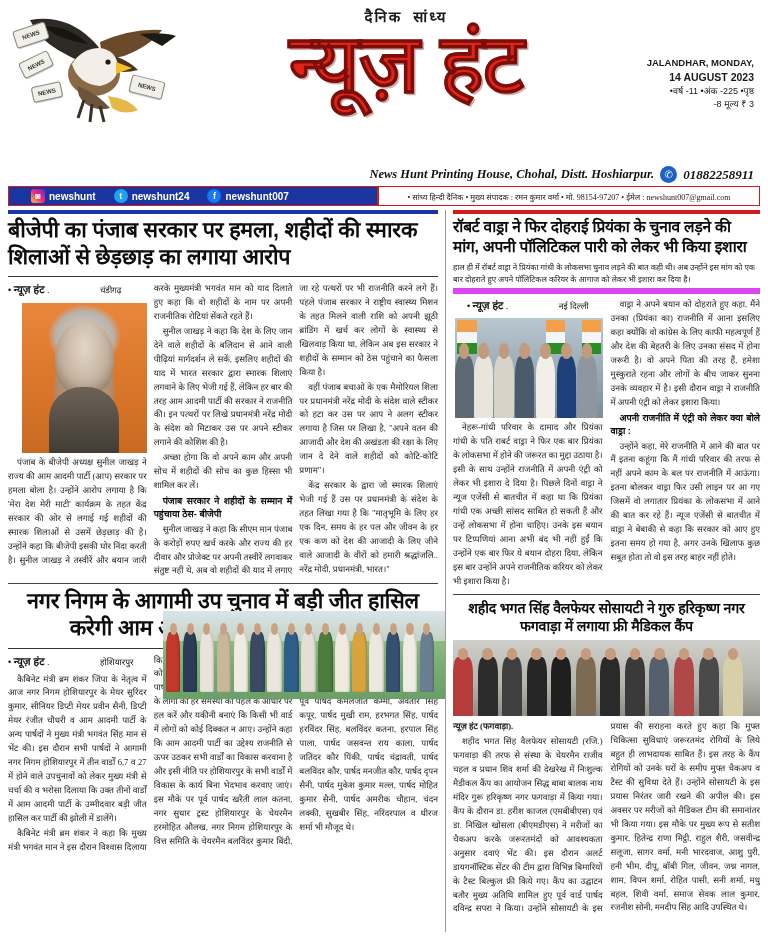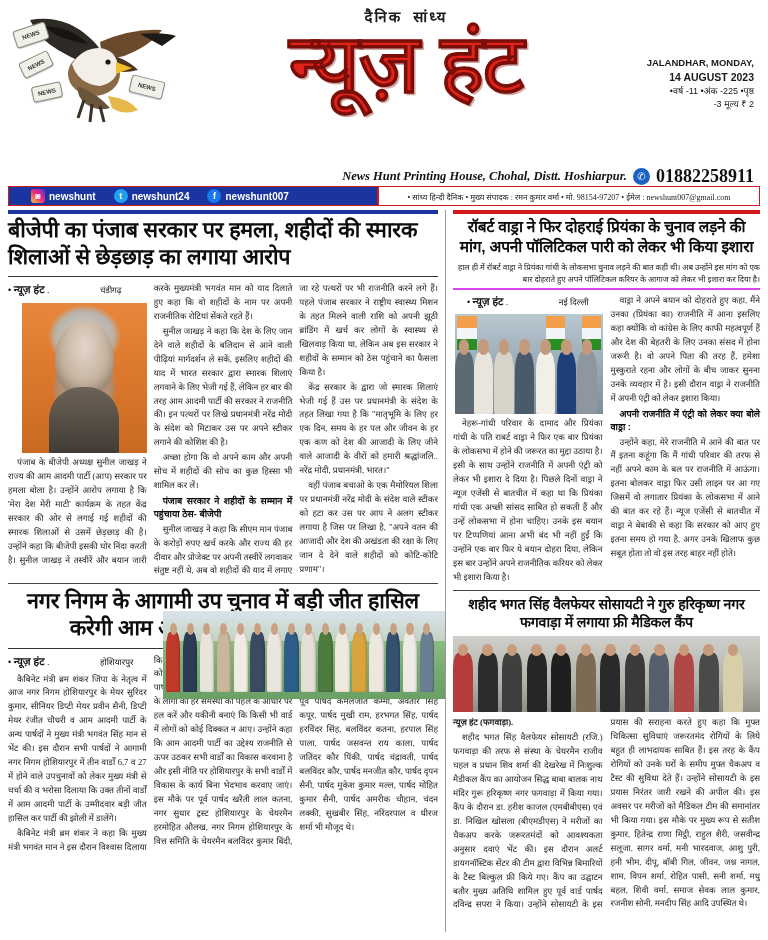--- a/index.html
+++ b/index.html
@@ -48,21 +48,21 @@
   .press-line {
     position: absolute; right: 6px; top: 166px; width: 420px;
     display: flex; align-items: center; justify-content: flex-end; gap: 6px;
   }
   .press-text { font-style: italic; font-weight: bold; font-size: 12.5px; color: #111; }
   .phone-icon {
     width: 17px; height: 17px; border-radius: 50%;
     background: #1a62c4; color: #fff; display: flex;
     align-items: center; justify-content: center; font-size: 10px;
   }
-  .phone-num { font-weight: bold; font-size: 18px; color: #111; }
+  .phone-num { font-style: italic; font-weight: bold; font-size: 13px; color: #111; }
 
   
   .social-bar {
     position: absolute; left: 8px; top: 186px; width: 752px; height: 20px;
     display: flex; align-items: stretch;
   }
   .social-left {
     width: 370px; background: #1a35a0; display: flex; align-items: center;
     gap: 4px; padding-left: 22px; border: 1px solid #d21a1a;
   }
@@ -93,26 +93,26 @@
 
   .topbar-l { height: 4px; background: #1a35a0; margin-bottom: 3px; }
   .topbar-r { height: 4px; background: #d21a1a; margin-bottom: 3px; }
 
   h1.head {
     font-family: "Liberation Sans", sans-serif; font-weight: bold;
     font-size: 21.5px; line-height: 1.26; color: #0d0d0d;
     letter-spacing: -0.2px; margin-bottom: 5px;
   }
   h1.head.center { text-align: center; }
-  h1.head.r { font-size: 15.5px; line-height: 1.3; text-align: center; }
+  h1.head.r { font-size: 15.5px; line-height: 1.3; }
   h1.head.r2 { font-size: 14.2px; line-height: 1.3; text-align: center; }
 
   .deck {
-    font-size: 8px; line-height: 1.45; text-align: right; color: #1b1b1b;
-    border-bottom: 2px solid #d946ef; padding-bottom: 3px; margin-bottom: 4px;
+    font-size: 8px; line-height: 1.45; text-align: left; color: #1b1b1b;
+    border-bottom: 6px solid #d946ef; padding-bottom: 3px; margin-bottom: 4px;
   }
   .rule-thick { border-top: 1.5px solid #333; margin: 3px 0 5px; }
 
   .byline {
     font-size: 9px; color: #111; margin-bottom: 5px;
     font-family: "Liberation Sans", sans-serif;
   }
   .byline b { font-size: 10.5px; }
   .byline .place { font-size: 8.5px; margin-left: 48px; }
 
@@ -240,21 +240,21 @@
 
     <div class="title-block">
       <div class="sub-title">दैनिक सांध्य</div>
       <div class="main-title">न्यूज़ हंट</div>
     </div>
 
     <div class="edition-box">
       <div>JALANDHAR, MONDAY,</div>
       <div class="ed-line2">14 AUGUST 2023</div>
       <div class="ed-meta">•वर्ष -11 •अंक -225 •पृष्ठ</div>
-      <div class="ed-meta">-3 मूल्य ₹ 2</div>
+      <div class="ed-meta">-8 मूल्य ₹ 3</div>
     </div>
 
     <div class="press-line">
       <span class="press-text">News Hunt Printing House, Chohal, Distt. Hoshiarpur.</span>
       <span class="phone-icon">✆</span>
       <span class="phone-num">01882258911</span>
     </div>
   </div>
 
   <div class="social-bar">
@@ -293,22 +293,22 @@
 
           <div class="photo portrait-inline">
             <div class="ph-man"></div>
           </div>
 
           <p class="body">पंजाब के बीजेपी अध्यक्ष सुनील जाखड़ ने राज्य की आम आदमी पार्टी (आप) सरकार पर हमला बोला है। उन्होंने आरोप लगाया है कि 'मेरा देश मेरी माटी' कार्यक्रम के तहत केंद्र सरकार की ओर से लगाई गई शहीदों की स्मारक शिलाओं से उसमें छेड़छाड़ की है। उन्होंने कहा कि बीजेपी इसकी घोर निंदा करती है। सुनील जाखड़ ने तस्वीरें और बयान जारी करके मुख्यमंत्री भगवंत मान को याद दिलाते हुए कहा कि वो शहीदों के नाम पर अपनी राजनीतिक रोटियां सेंकते रहते हैं।</p>
           <p class="body">सुनील जाखड़ ने कहा कि देश के लिए जान देने वाले शहीदों के बलिदान से आने वाली पीढ़ियां मार्गदर्शन ले सकें, इसलिए शहीदों की याद में भारत सरकार द्वारा स्मारक शिलाएं लगवाने के लिए भेजी गई हैं, लेकिन हर बार की तरह आम आदमी पार्टी की सरकार ने राजनीति की। इन पत्थरों पर लिखे प्रधानमंत्री नरेंद्र मोदी के संदेश को मिटाकर उस पर अपने स्टीकर लगाने की कोशिश की है।</p>
           <p class="body">अच्छा होगा कि वो अपने काम और अपनी सोच में शहीदों की सोच का कुछ हिस्सा भी शामिल कर लें।</p>
           <p class="subhead">पंजाब सरकार ने शहीदों के सम्मान में पहुंचाया ठेस- बीजेपी</p>
           <p class="body">सुनील जाखड़ ने कहा कि सीएम मान पंजाब के करोड़ों रुपए खर्च करके और राज्य की हर दीवार और प्रोजेक्ट पर अपनी तस्वीरें लगवाकर संतुष्ट नहीं थे, अब वो शहीदों की याद में लगाए जा रहे पत्थरों पर भी राजनीति करने लगे हैं। पहले पंजाब सरकार ने राष्ट्रीय स्वास्थ्य मिशन के तहत मिलने वाली राशि को अपनी झूठी ब्रांडिंग में खर्च कर लोगों के स्वास्थ्य से खिलवाड़ किया था, लेकिन अब इस सरकार ने शहीदों के सम्मान को ठेस पहुंचाने का फैसला किया है।</p>
+          <p class="body">वहीं पंजाब बचाओ के एक मैमोरियल शिला पर प्रधानमंत्री नरेंद्र मोदी के संदेश वाले स्टीकर को हटा कर उस पर आप ने अलग स्टीकर लगाया है जिस पर लिखा है, "अपने वतन की आजादी और देश की अखंडता की रक्षा के लिए जान दे देने वाले शहीदों को कोटि-कोटि प्रणाम"।</p>
           <p class="body">केंद्र सरकार के द्वारा जो स्मारक शिलाएं भेजी गई हैं उस पर प्रधानमंत्री के संदेश के तहत लिखा गया है कि "मातृभूमि के लिए हर एक दिन, समय के हर पल और जीवन के हर एक कण को देश की आजादी के लिए जीने वाले आजादी के वीरों को हमारी श्रद्धांजलि.. नरेंद्र मोदी, प्रधानमंत्री, भारत।"</p>
-          <p class="body">वहीं पंजाब बचाओ के एक मैमोरियल शिला पर प्रधानमंत्री नरेंद्र मोदी के संदेश वाले स्टीकर को हटा कर उस पर आप ने अलग स्टीकर लगाया है जिस पर लिखा है, "अपने वतन की आजादी और देश की अखंडता की रक्षा के लिए जान दे देने वाले शहीदों को कोटि-कोटि प्रणाम"।</p>
         </div>
       </article>
 
       <div class="hr-sep"></div>
 
       <article>
         <h1 class="head center">नगर निगम के आगामी उप चुनाव में बड़ी जीत हासिल करेगी आम आदमी पार्टी: ब्रम शंकर जिंपा</h1>
         <div class="rule-thick"></div>
 
         <div class="cols3">

